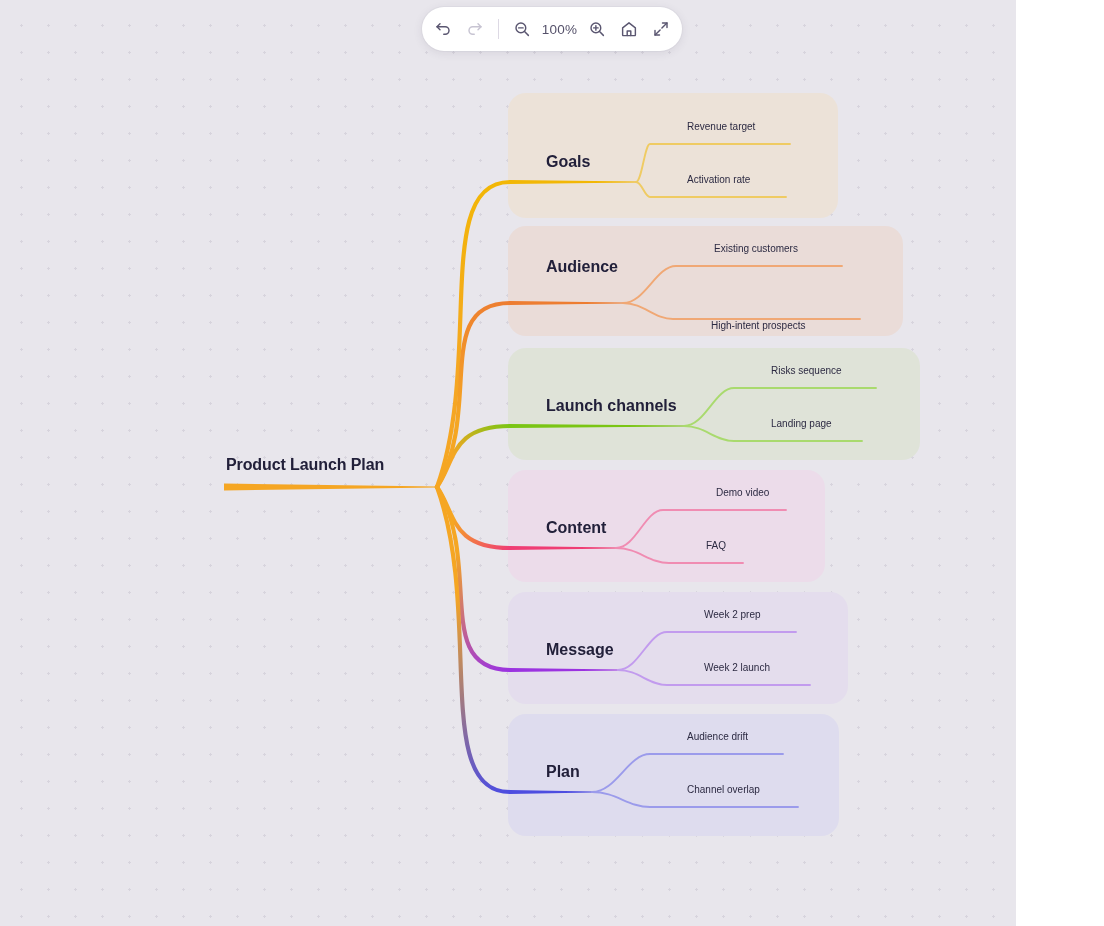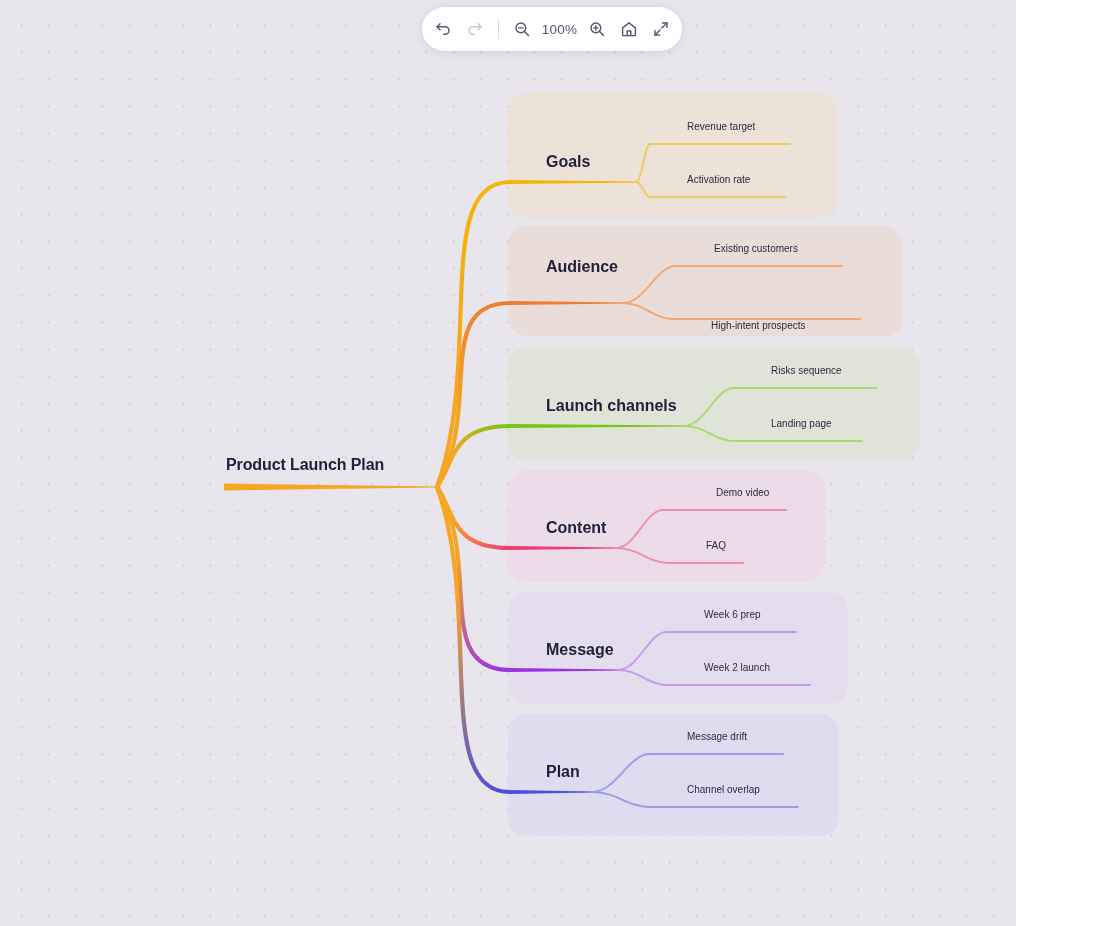--- a/index.html
+++ b/index.html
@@ -229,20 +229,20 @@
       <div class="node-label branch-label" style="left: 546px; top: 258px;">Audience</div>
       <div class="node-label leaf-label" style="left: 714px; top: 243px;">Existing customers</div>
       <div class="node-label leaf-label" style="left: 711px; top: 296px; margin-top: 24px;">High-intent prospects</div>
       <div class="node-label branch-label" style="left: 546px; top: 397px;">Launch channels</div>
       <div class="node-label leaf-label" style="left: 771px; top: 365px;">Risks sequence</div>
       <div class="node-label leaf-label" style="left: 771px; top: 418px;">Landing page</div>
       <div class="node-label branch-label" style="left: 546px; top: 519px;">Content</div>
       <div class="node-label leaf-label" style="left: 700px; top: 487px; margin-left: 16px;">Demo video</div>
       <div class="node-label leaf-label" style="left: 706px; top: 540px;">FAQ</div>
       <div class="node-label branch-label" style="left: 546px; top: 641px;">Message</div>
-      <div class="node-label leaf-label" style="left: 704px; top: 609px;">Week 6 prep</div>
+      <div class="node-label leaf-label" style="left: 704px; top: 609px;">Week 2 prep</div>
       <div class="node-label leaf-label" style="left: 704px; top: 662px;">Week 2 launch</div>
       <div class="node-label branch-label" style="left: 546px; top: 763px;">Plan</div>
-      <div class="node-label leaf-label" style="left: 687px; top: 731px;">Message drift</div>
+      <div class="node-label leaf-label" style="left: 687px; top: 731px;">Audience drift</div>
       <div class="node-label leaf-label" style="left: 687px; top: 784px;">Channel overlap</div>
     </div>
 
 </div>
 
 </body></html>

